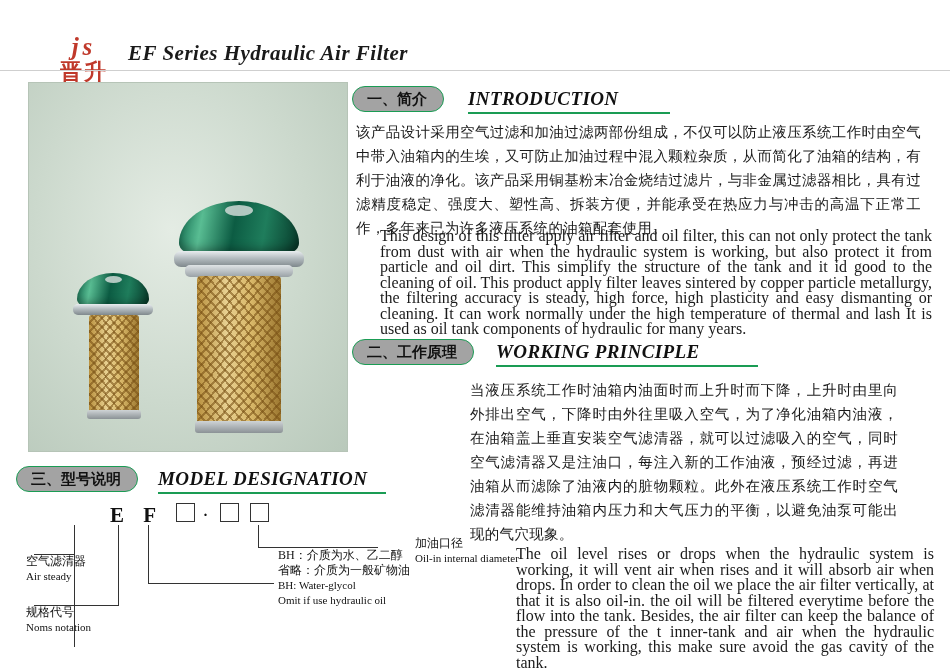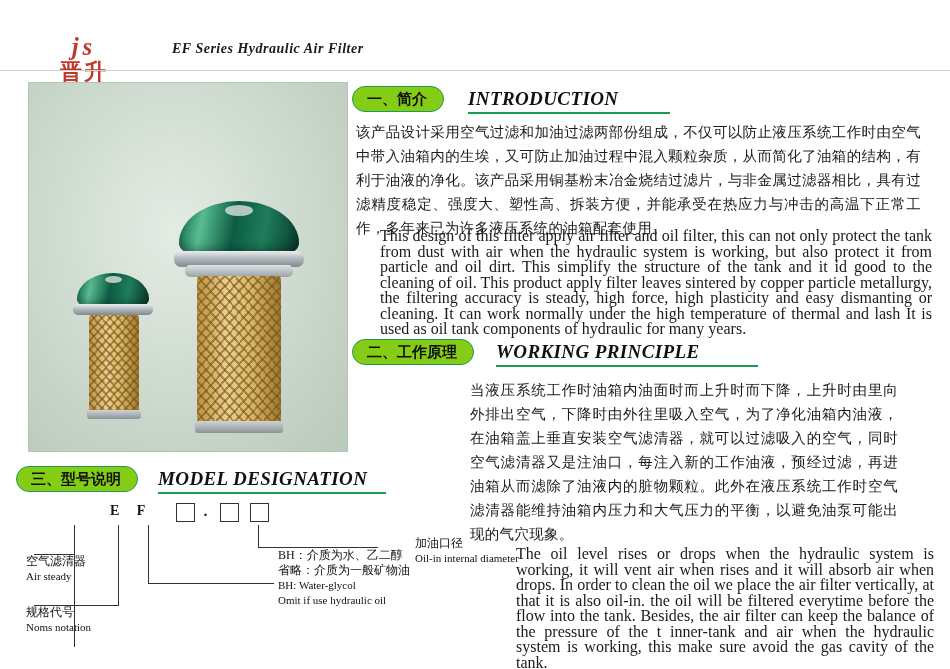--- a/index.html
+++ b/index.html
@@ -54,26 +54,25 @@
     font-size: 27px;
     font-weight: bold;
     color: #b5121b;
     letter-spacing: 1px;
     font-family: "Liberation Serif", serif;
   }
   .title-en {
     position: absolute;
     left: 128px;
     top: 41px;
-    font-size: 14px;
+    font-size: 21px;
     font-weight: bold;
     font-style: italic;
     color: #1a1a1a;
     letter-spacing: 0.5px;
-    margin-left: 44px;
   }
   .header-rule {
     position: absolute;
     left: 0;
     top: 70px;
     width: 950px;
     height: 1px;
     background: #cfcfcf;
   }
 
@@ -171,21 +170,21 @@
   .sec-head { position: absolute; height: 28px; }
   .sec-cn {
     position: absolute;
     left: 0; top: 0;
     padding: 3px 16px 3px 14px;
     border: 1.6px solid #1a9c54;
     border-radius: 16px;
     font-size: 15px;
     font-weight: bold;
     color: #111;
-    background: #84cc16;
+    background: #a3a3a3;
     white-space: nowrap;
     line-height: 18px;
   }
   .sec-en {
     position: absolute;
     top: 2px;
     font-size: 19px;
     font-weight: bold;
     font-style: italic;
     letter-spacing: 0.4px;
@@ -219,21 +218,21 @@
   
   .model-row {
     position: absolute;
     left: 110px;
     top: 503px;
     width: 230px;
     height: 22px;
   }
   .model-ef {
     position: absolute; left: 0; top: 0;
-    font-size: 14px; font-weight: bold; letter-spacing: 7px;
+    font-size: 21px; font-weight: bold; letter-spacing: 7px;
   }
   .mbox {
     position: absolute; top: 0;
     width: 17px; height: 17px;
     border: 1px solid #333;
   }
   .mdot {
     position: absolute; top: 8px;
     font-size: 15px; font-weight: bold; line-height: 8px;
   }

